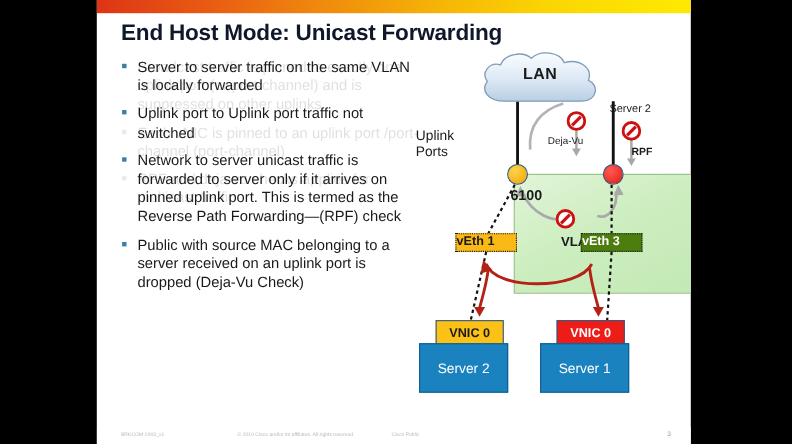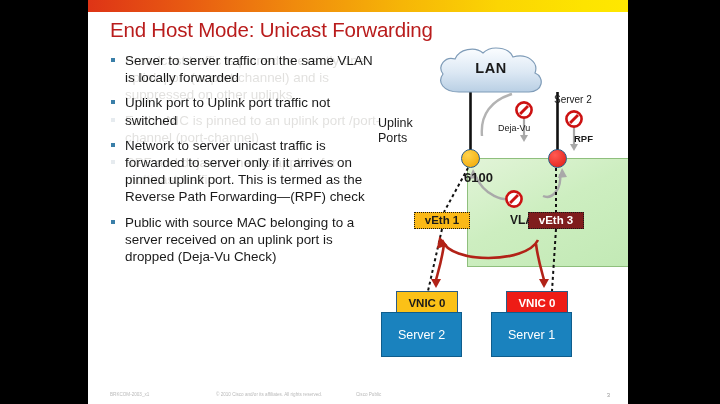--- a/index.html
+++ b/index.html
@@ -26,23 +26,23 @@
   #topbar {
     position: absolute;
     left: 0; top: 0;
     width: 540px; height: 12px;
     background: linear-gradient(to right, #de3416 0%, #e85a12 18%, #f08a0d 38%, #f6b507 58%, #fbd503 76%, #fde400 92%, #ffe800 100%);
   }
   #title {
     position: absolute;
     left: 22px; top: 18px;
     width: 500px;
-    color: #b91c1c;
+    color: #0f172a;
     font-size: 20.5px;
-    font-weight: normal;
+    font-weight: bold;
     letter-spacing: -0.2px;
     white-space: nowrap;
   }
 
   
   .textcol {
     position: absolute;
     left: 22px;
     width: 270px;
     top: 52px;
@@ -141,24 +141,23 @@
   .port.red { background: radial-gradient(circle at 35% 30%, #ff5a52, #e01b13); left: 172px; top: 105px; }
 
   .veth {
     position: absolute;
     height: 17px;
     box-sizing: border-box;
     border: 1.4px dotted #1a1a1a;
     font-size: 11.5px;
     font-weight: bold;
     line-height: 15px;
-    text-align: center;
   }
   .veth.v1 { left: 38px; top: 168px; width: 56px; background: #fbb917; color: #1a1a1a; }
-  .veth.v3 { left: 152px; top: 168px; width: 56px; background: #7f1d1d; color: #ffffff; }
+  .veth.v3 { left: 152px; top: 168px; width: 56px; background: #4d7c0f; color: #ffffff; }
 
   .vnic {
     position: absolute;
     width: 62px; height: 24px;
     box-sizing: border-box;
     border: 1.4px solid #2a5b86;
     font-size: 11.5px;
     font-weight: bold;
     line-height: 22px;
     text-align: center;

